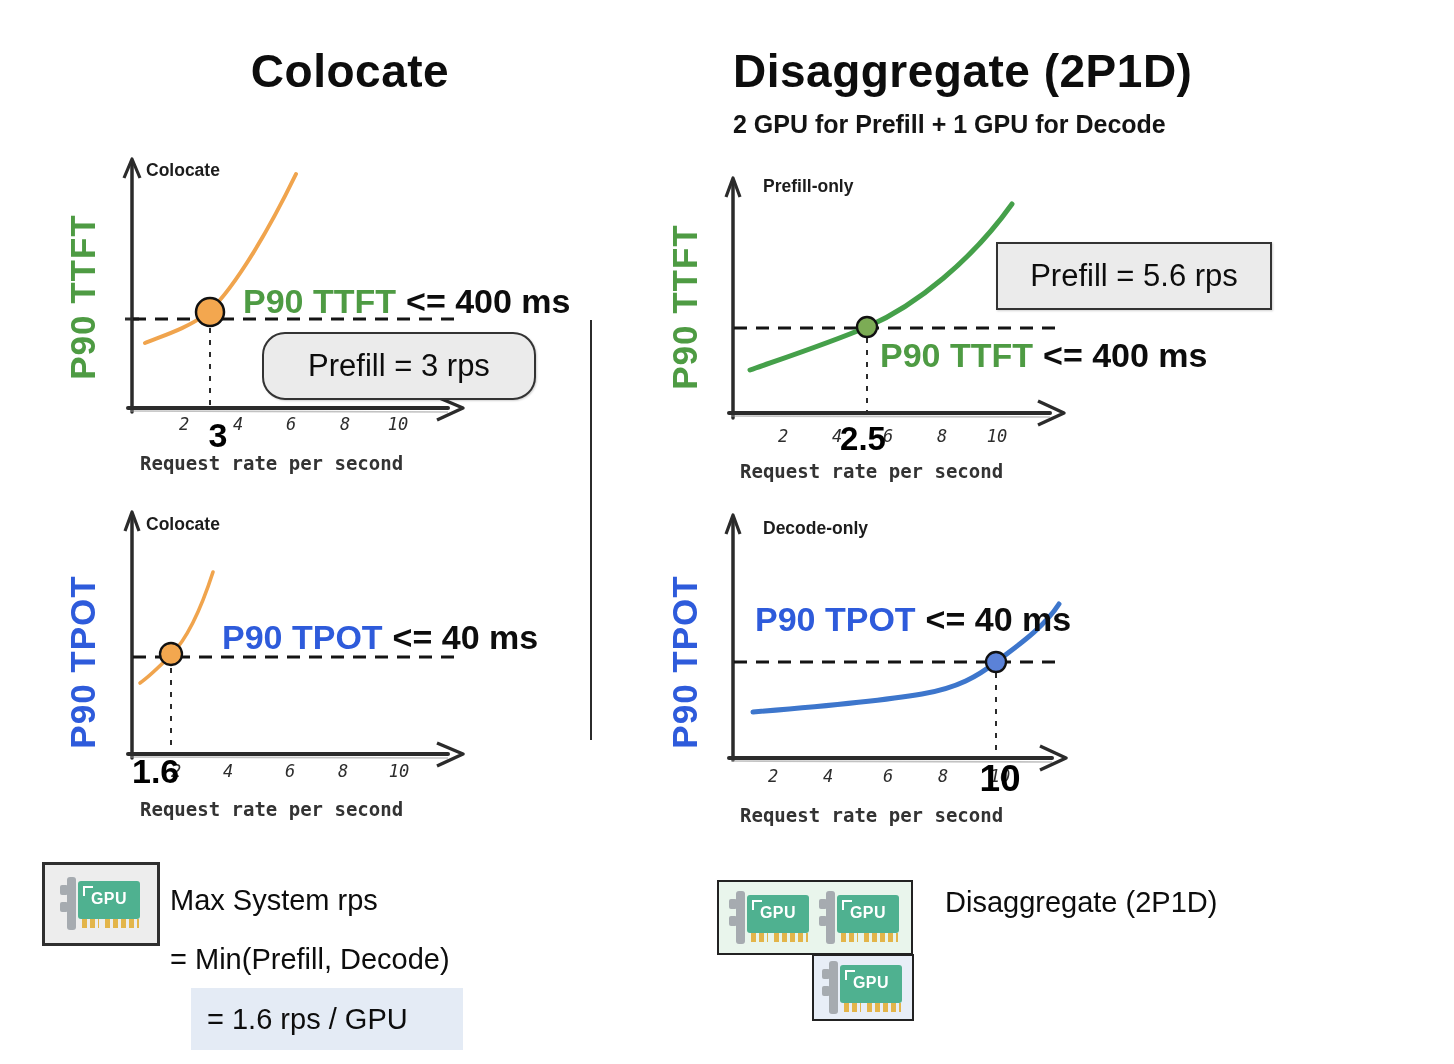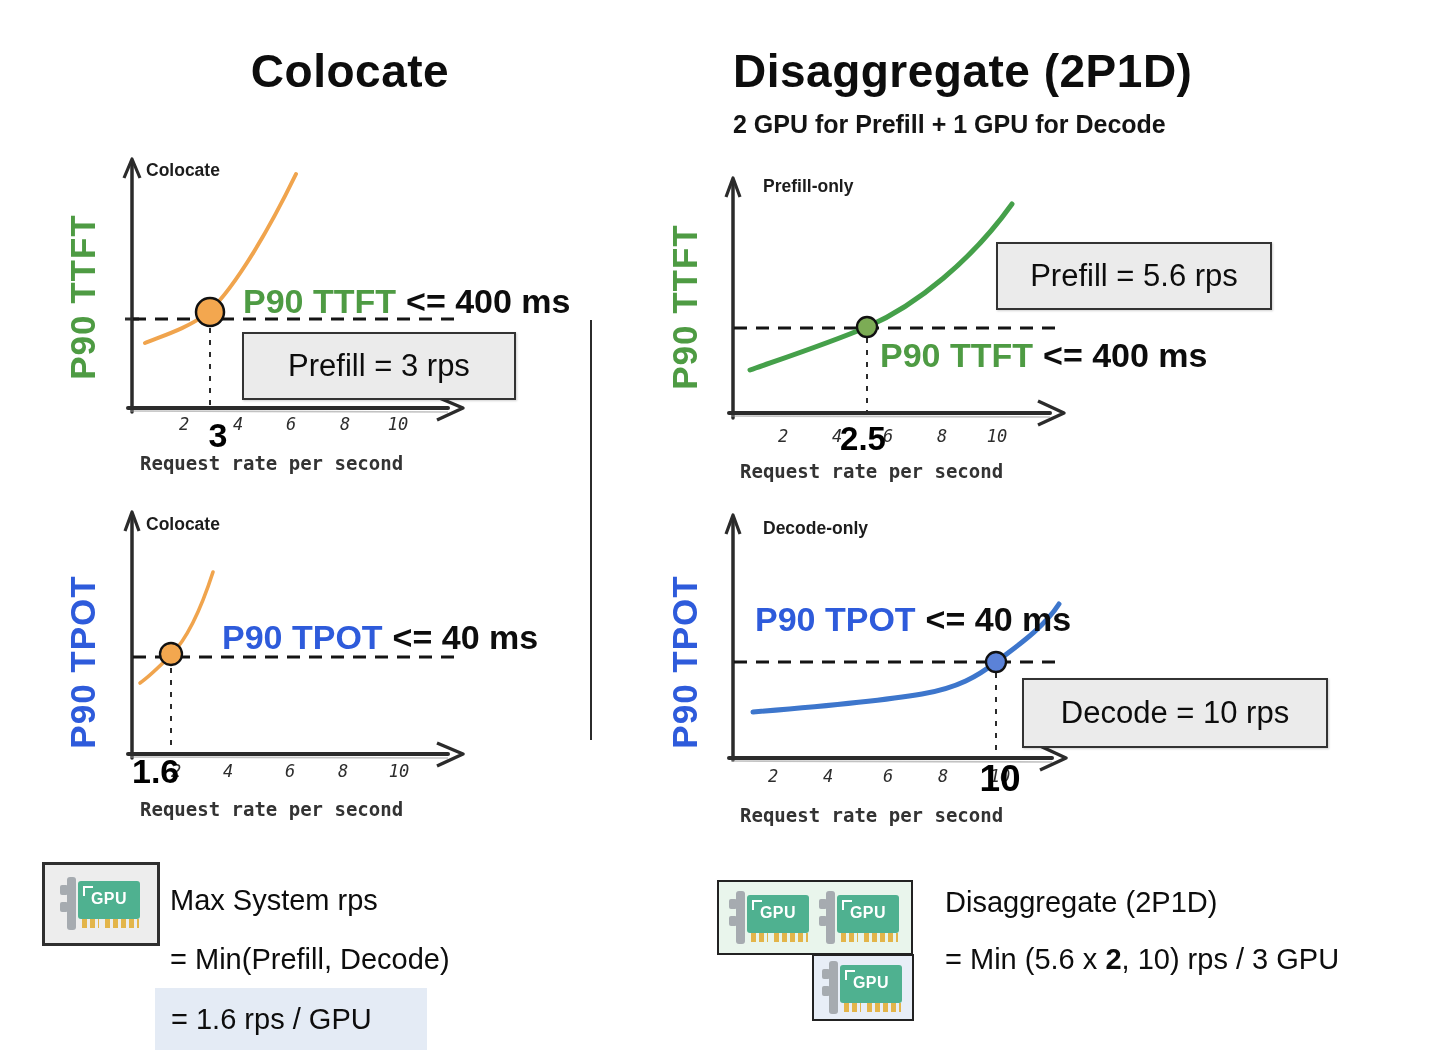--- a/index.html
+++ b/index.html
@@ -22,21 +22,21 @@
               color:#0d0d0d;white-space:nowrap;box-shadow:1px 1px 2px rgba(0,0,0,.18);}
   .tick{position:absolute;width:30px;text-align:center;
         font-family:"DejaVu Sans Mono",monospace;font-size:17px;color:#2d2d2d;font-style:italic;}
   .tick-big{position:absolute;text-align:center;font-family:"Liberation Sans",sans-serif;
             font-size:34px;font-weight:700;color:#000;}
   .xlab{position:absolute;font-family:"DejaVu Sans Mono",monospace;font-size:19px;font-weight:700;
         color:#333;white-space:nowrap;}
   .divider{position:absolute;left:590px;top:320px;width:2px;height:420px;background:#2b2b2b;}
   .sumline{position:absolute;font-size:29px;font-weight:500;color:#0d0d0d;white-space:nowrap;}
   .sumline b{font-weight:800;}
-  .hl{position:absolute;background:#e4ebf5;display:flex;align-items:center;}
+  .hl{position:absolute;background:#e4ebf5;display:flex;align-items:center;margin-left:36px;}
   .hl .sumtext{font-size:29px;font-weight:500;color:#0d0d0d;padding-left:16px;white-space:nowrap;}
   .gpu-box{position:absolute;left:42px;top:862px;width:112px;height:78px;background:#ededed;
            border:3px solid #2f2f2f;display:flex;align-items:center;justify-content:center;}
   .gpu-group{position:absolute;border:2.5px solid #222;display:flex;align-items:center;
              justify-content:center;gap:6px;}
   .gpu-group.green{left:717px;top:880px;width:192px;height:71px;background:#e9f5ec;}
   .gpu-group.blue{left:812px;top:954px;width:98px;height:63px;background:#e8eef7;}
   .gpu{position:relative;width:84px;height:56px;flex:0 0 auto;}
   .gpu .bracket{position:absolute;left:8px;top:1px;width:9px;height:53px;background:#a6abb0;border-radius:3px;}
   .gpu .notch{position:absolute;left:1px;width:8px;height:10px;background:#a6abb0;border-radius:2px;}
@@ -73,21 +73,21 @@
     <path d="M33,169 L357,169" stroke="#141414" stroke-width="3.2" stroke-dasharray="13 9" fill="none"></path>
     <path d="M110,178 L110,258" stroke="#2b2b2b" stroke-width="2" stroke-dasharray="5 7" fill="none"></path>
     <path d="M45,193 C62,186 88,178 106,164 C128,146 162,94 196,24" stroke="#f0a44d" stroke-width="4" stroke-linecap="round" fill="none"></path>
     <circle cx="110" cy="162" r="14" fill="#f3a74f" stroke="#111" stroke-width="2.5"></circle>
   </svg>
   <div class="ylab green" style="left:-17px;top:277px;width:200px;">P90 TTFT</div>
   <div class="corner-lab" style="left:146px;top:160px;">Colocate</div>
   <div class="slo" style="left:243px;top:282px;">
     <span class="metric green">P90 TTFT</span><span>&lt;= 400 ms</span>
   </div>
-  <div class="result-box" style="left:242px;top:332px;width:270px;height:64px;">Prefill = 3 rps</div>
+  <div class="result-box" style="left:262px;top:332px;width:270px;height:64px;border-radius:23px;">Prefill = 3 rps</div>
   <span class="tick" style="left:169px;top:414px;">2</span>
   <span class="tick" style="left:223px;top:414px;">4</span>
   <span class="tick" style="left:276px;top:414px;">6</span>
   <span class="tick" style="left:330px;top:414px;">8</span>
   <span class="tick" style="left:383px;top:414px;">10</span>
   <span class="tick-big" style="left:200px;top:416px;width:36px;">3</span>
   <div class="xlab" style="left:140px;top:452px;">Request rate per second</div>
 
   <svg style="left:100px;top:500px;" width="390" height="290" viewBox="0 0 390 290">
     <path d="M32,258 L32,16" stroke="#2b2b2b" stroke-width="3.5" stroke-linecap="round" fill="none"></path>
@@ -147,21 +147,20 @@
     <path d="M34,157 L357,157" stroke="#141414" stroke-width="3.2" stroke-dasharray="13 9" fill="none"></path>
     <path d="M296,168 L296,253" stroke="#2b2b2b" stroke-width="2" stroke-dasharray="5 7" fill="none"></path>
     <path d="M53,207 C115,202 175,197 222,189 C258,183 278,171 296,157 C314,143 343,124 359,99" stroke="#3d76cc" stroke-width="5" stroke-linecap="round" fill="none"></path>
     <circle cx="296" cy="157" r="10" fill="#5b82d8" stroke="#111" stroke-width="2.3"></circle>
   </svg>
   <div class="ylab blue" style="left:580px;top:642px;width:210px;">P90 TPOT</div>
   <div class="corner-lab" style="left:763px;top:518px;">Decode-only</div>
   <div class="slo" style="left:755px;top:600px;">
     <span class="metric blue">P90 TPOT</span><span>&lt;= 40 ms</span>
   </div>
-  <div class="result-box" style="left:1022px;top:678px;width:302px;height:66px;">Decode = 10 rps</div>
   <span class="tick" style="left:758px;top:766px;">2</span>
   <span class="tick" style="left:813px;top:766px;">4</span>
   <span class="tick" style="left:873px;top:766px;">6</span>
   <span class="tick" style="left:928px;top:766px;">8</span>
   <span class="tick" style="left:985px;top:766px;">10</span>
   <span class="tick-big" style="left:976px;top:758px;width:48px;font-size:37px;">10</span>
   <div class="xlab" style="left:740px;top:804px;">Request rate per second</div>
 
   <div class="gpu-box">
     <div class="gpu">
@@ -213,17 +212,14 @@
       <span class="bracket"></span>
       <span class="card">
         <span class="corner"></span>
         <span class="glabel">GPU</span>
       </span>
       <span class="pins p1"></span>
       <span class="pins p2"></span>
     </div>
   </div>
   <div class="sumline" style="left:945px;top:886px;">Disaggregate (2P1D)</div>
-  <div class="sumline" style="left:945px;top:943px;">
-    <span>= Min (5.6 x </span><b>2</b><span>, 10) rps / 3 GPU</span>
-  </div>
 
 </div>
 
 </body></html>

